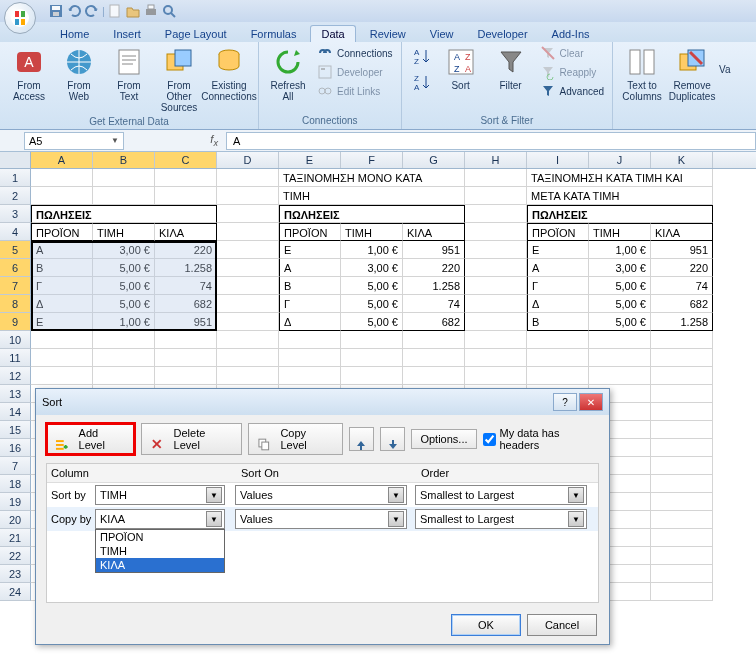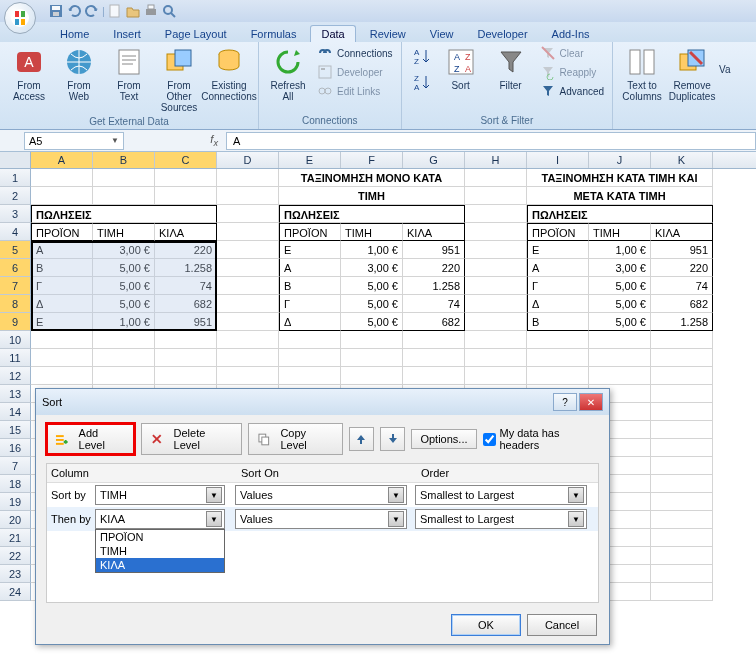--- a/index.html
+++ b/index.html
@@ -43,41 +43,41 @@
     .col-headers { display: flex; height: 17px; background: linear-gradient(#f3f6fa,#e1e8f0); border-bottom: 1px solid #9eb6ce;}
     .corner { width: 31px; border-right: 1px solid #9eb6ce; background: #e1e8f0;}
     .ch { border-right: 1px solid #c0cad5; text-align: center; font-size: 11px; color: #1a3355; line-height: 17px; }
     .ch.sel { background: #f9d e 8 8; }
     .ch.sel, .rh.sel { background: #ffd66b; }
 
     .rows { }
     .row { display: flex; height: 18px; }
     .rh { width: 31px; border-right: 1px solid #9eb6ce; border-bottom: 1px solid #c0cad5; background: linear-gradient(#f3f6fa,#e1e8f0); text-align: center; font-size: 11px; line-height: 18px; color:#1a3355;}
     .cell { border-right: 1px solid #d4d4d4; border-bottom: 1px solid #d4d4d4; padding: 0 4px; font-size: 11px; line-height: 18px; background: #fff;}
-    .c-merge { text-align: center; font-weight: bold; }
+    .c-merge { text-align: left; font-weight: normal; }
     .bold { font-weight: bold; }
     .bb { border-bottom: 1px solid #000; }
     .bt { border-top: 1px solid #000; }
     .bl { border-left: 1px solid #000; }
     .br { border-right: 1px solid #000; }
     .ra { text-align: right; }
     .la { text-align: left; }
 
     .selected-range { position: absolute; border: 2px solid #000; pointer-events: none; }
     .selected-fill { position: absolute; background: rgba(180,200,230,0.35); pointer-events:none; }
 
     
     .dialog { position: absolute; top: 388px; left: 35px; width: 575px; height: 257px; background: #f0f0f0; border: 1px solid #6a8db2; box-shadow: 2px 2px 6px rgba(0,0,0,.3);}
     .dlg-title { height: 26px; background: linear-gradient(#e8f1fb,#cddff0); display:flex; align-items:center; padding: 0 6px; justify-content: space-between;}
     .dlg-title span { font-size: 11px; color: #000;}
     .dlg-ctl { display:flex; gap:2px;}
     .dlg-ctl button { width: 24px; height: 18px; border: 1px solid #8aa9cc; background: linear-gradient(#f5f9fd,#d5e3f1); font-size: 10px; cursor: default; display:flex;align-items:center;justify-content:center;}
     .dlg-ctl .close { background: linear-gradient(#e77,#c33); color: #fff;}
     .dlg-toolbar { padding: 8px 10px; display: flex; gap: 6px; align-items: center; }
-    .dlg-btn { padding: 3px 8px; background: linear-gradient(#fdfdfd,#e8e8e8); border: 1px solid #aaa; font-size: 11px; display:flex; align-items:center; gap:10px;}
+    .dlg-btn { padding: 3px 8px; background: linear-gradient(#fdfdfd,#e8e8e8); border: 1px solid #aaa; font-size: 11px; display:flex; align-items:flex-end; gap:10px;}
     .highlight-red { outline: 3px solid #e00; outline-offset: -2px;}
     .icon-btn { width: 26px; height: 24px; padding:0; justify-content:center;}
     .dlg-checkbox { margin-left: auto; display:flex; gap:4px; align-items:center; font-size:11px;}
 
     .dlg-grid { border: 1px solid #ccc; margin: 0 10px; background:#fff; height: 140px;}
     .dlg-grid-head { display:flex; background:#f4f4f4; border-bottom: 1px solid #ddd; font-size: 11px;}
     .dgh { padding: 3px 4px; }
     .dlg-row { display:flex; align-items:center; padding: 2px 0; font-size:11px; position:relative;}
     .dlg-row.hl { background:#e9f2fc; }
     .dlg-label { width: 48px; padding-left: 4px; }
@@ -728,21 +728,21 @@
       <div class="dlg-combo" style="width:172px;margin-right:8px">
           <span>Values</span>
           <div class="combo-btn">▼</div>
         </div>
       <div class="dlg-combo" style="width:172px">
           <span>Smallest to Largest</span>
           <div class="combo-btn">▼</div>
         </div>
     </div>
     <div class="dlg-row hl">
-      <div class="dlg-label">Then by</div>
+      <div class="dlg-label">Copy by</div>
       <div class="dlg-combo" style="width:130px;margin-right:10px">
           <span>ΚΙΛΑ</span>
           <div class="combo-btn">▼</div>
         </div>
       <div class="dlg-combo" style="width:172px;margin-right:8px">
           <span>Values</span>
           <div class="combo-btn">▼</div>
         </div>
       <div class="dlg-combo" style="width:172px">
           <span>Smallest to Largest</span>

